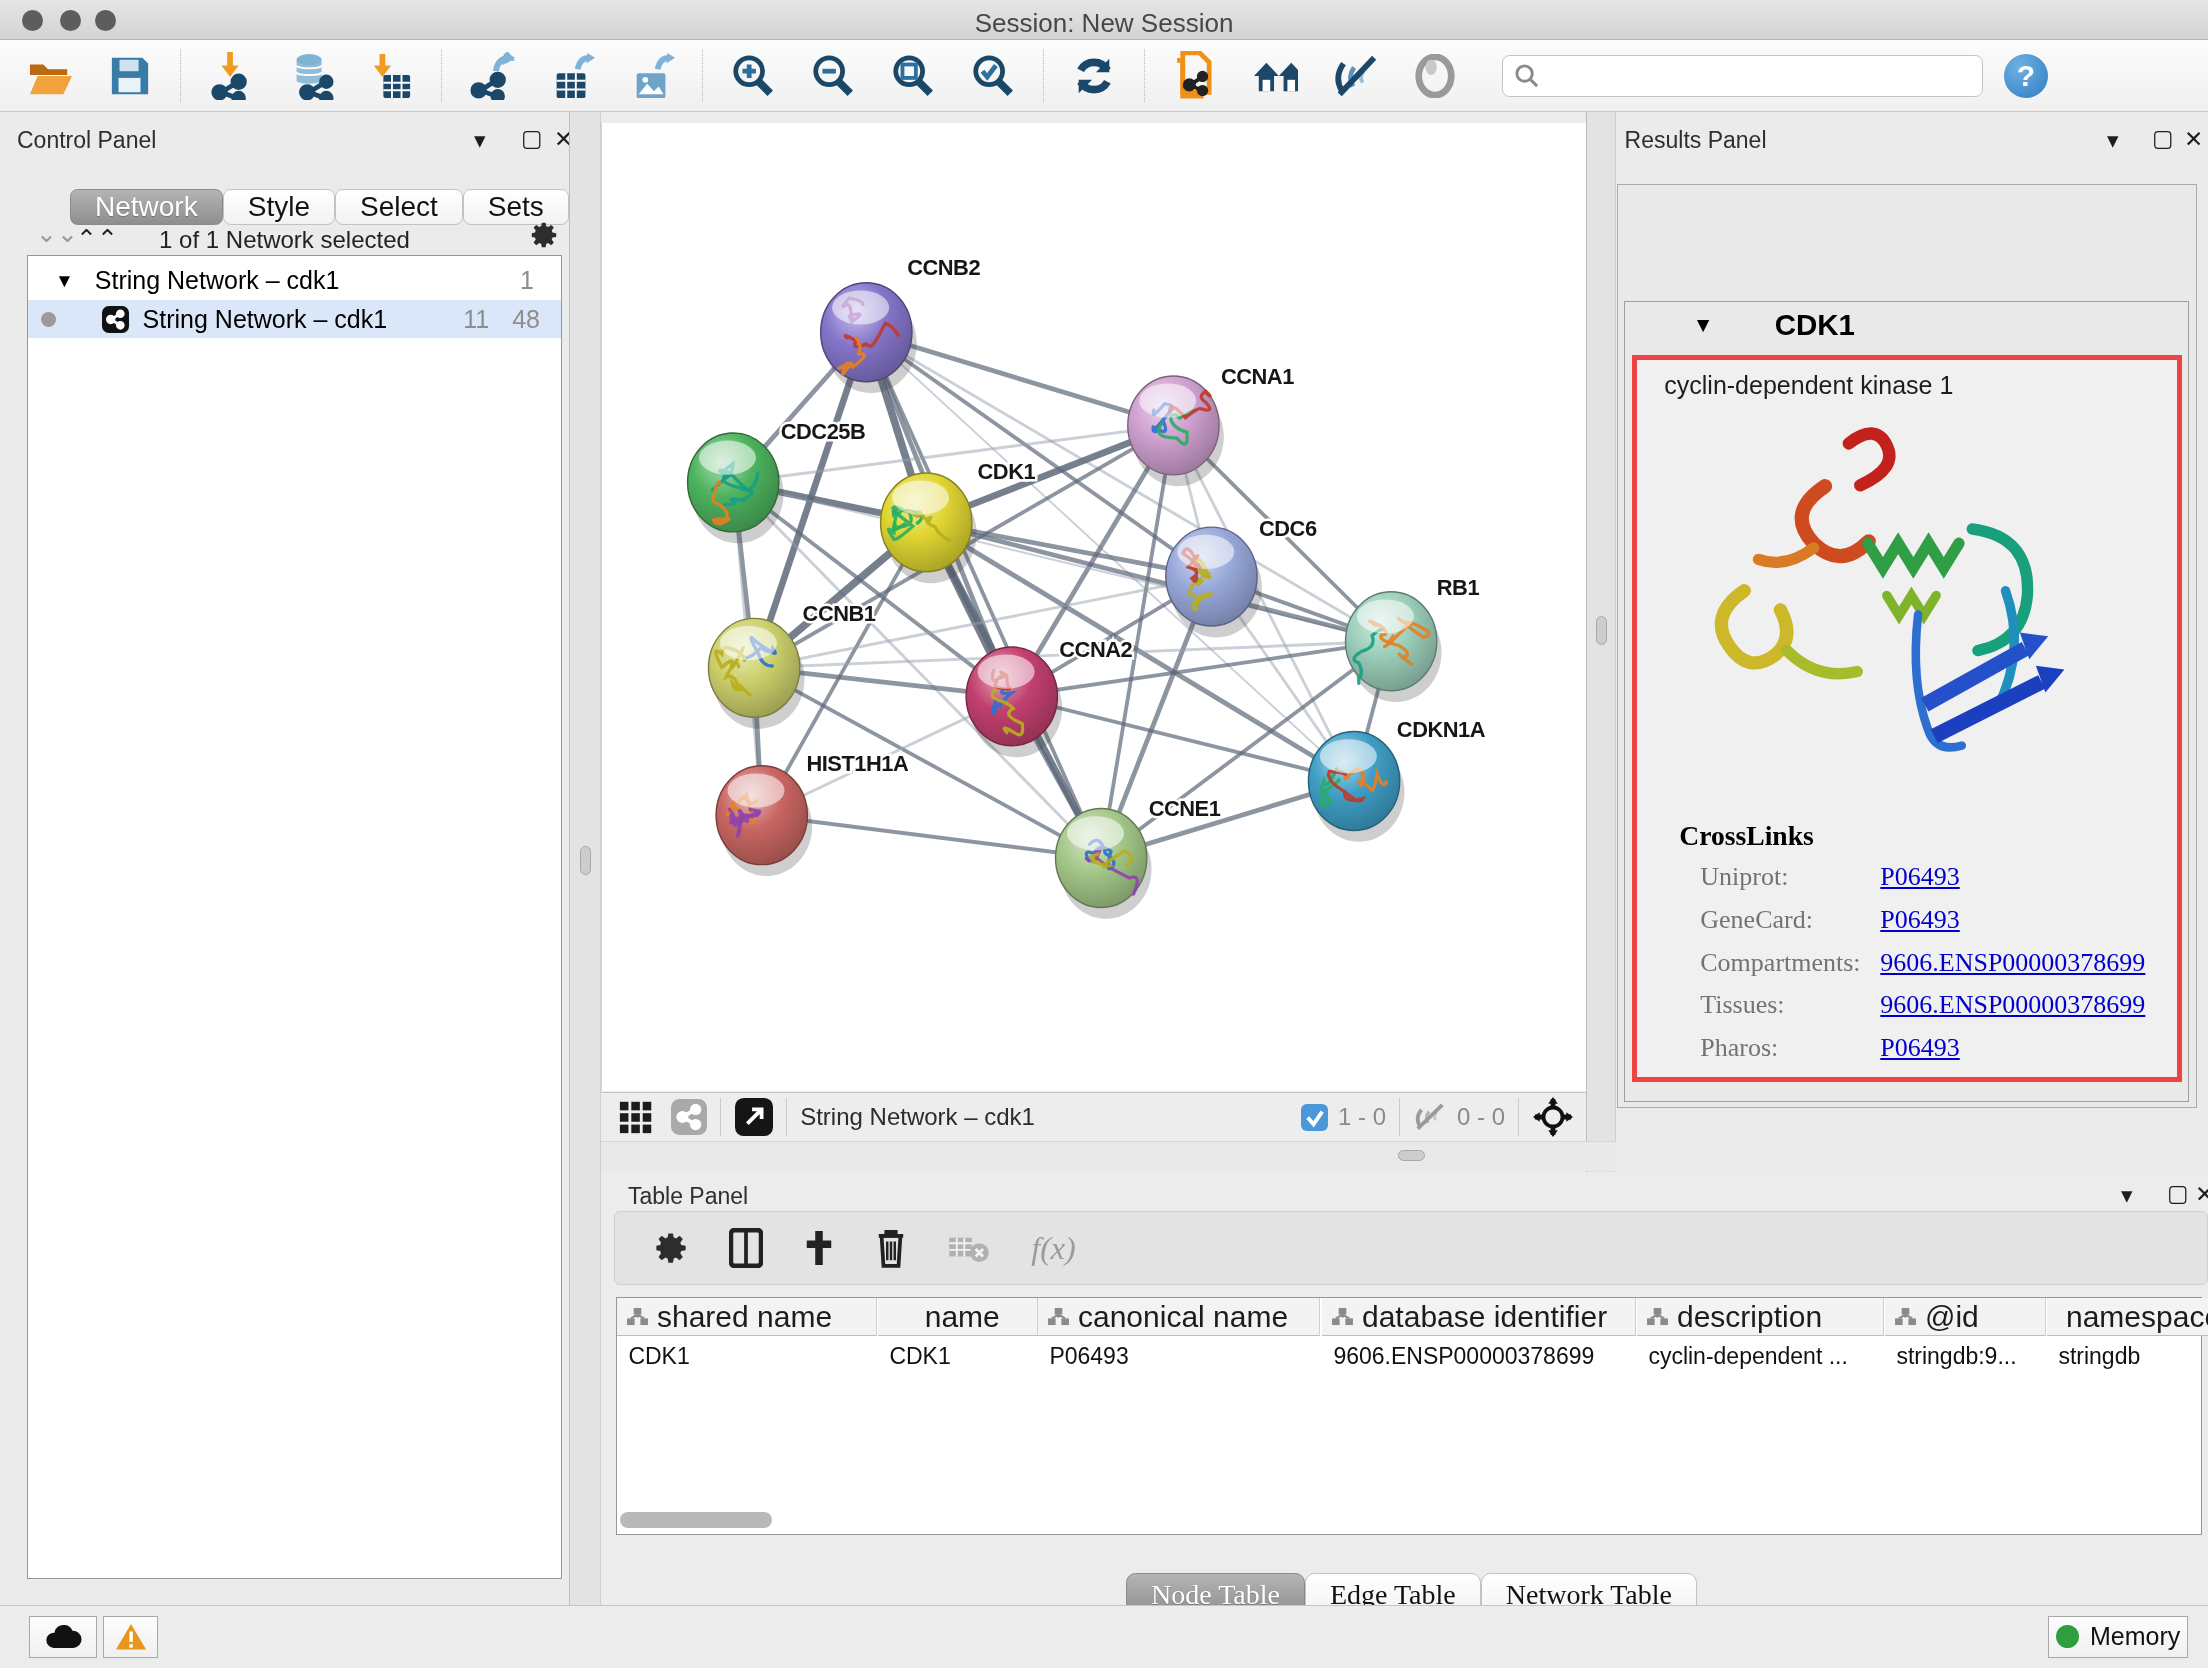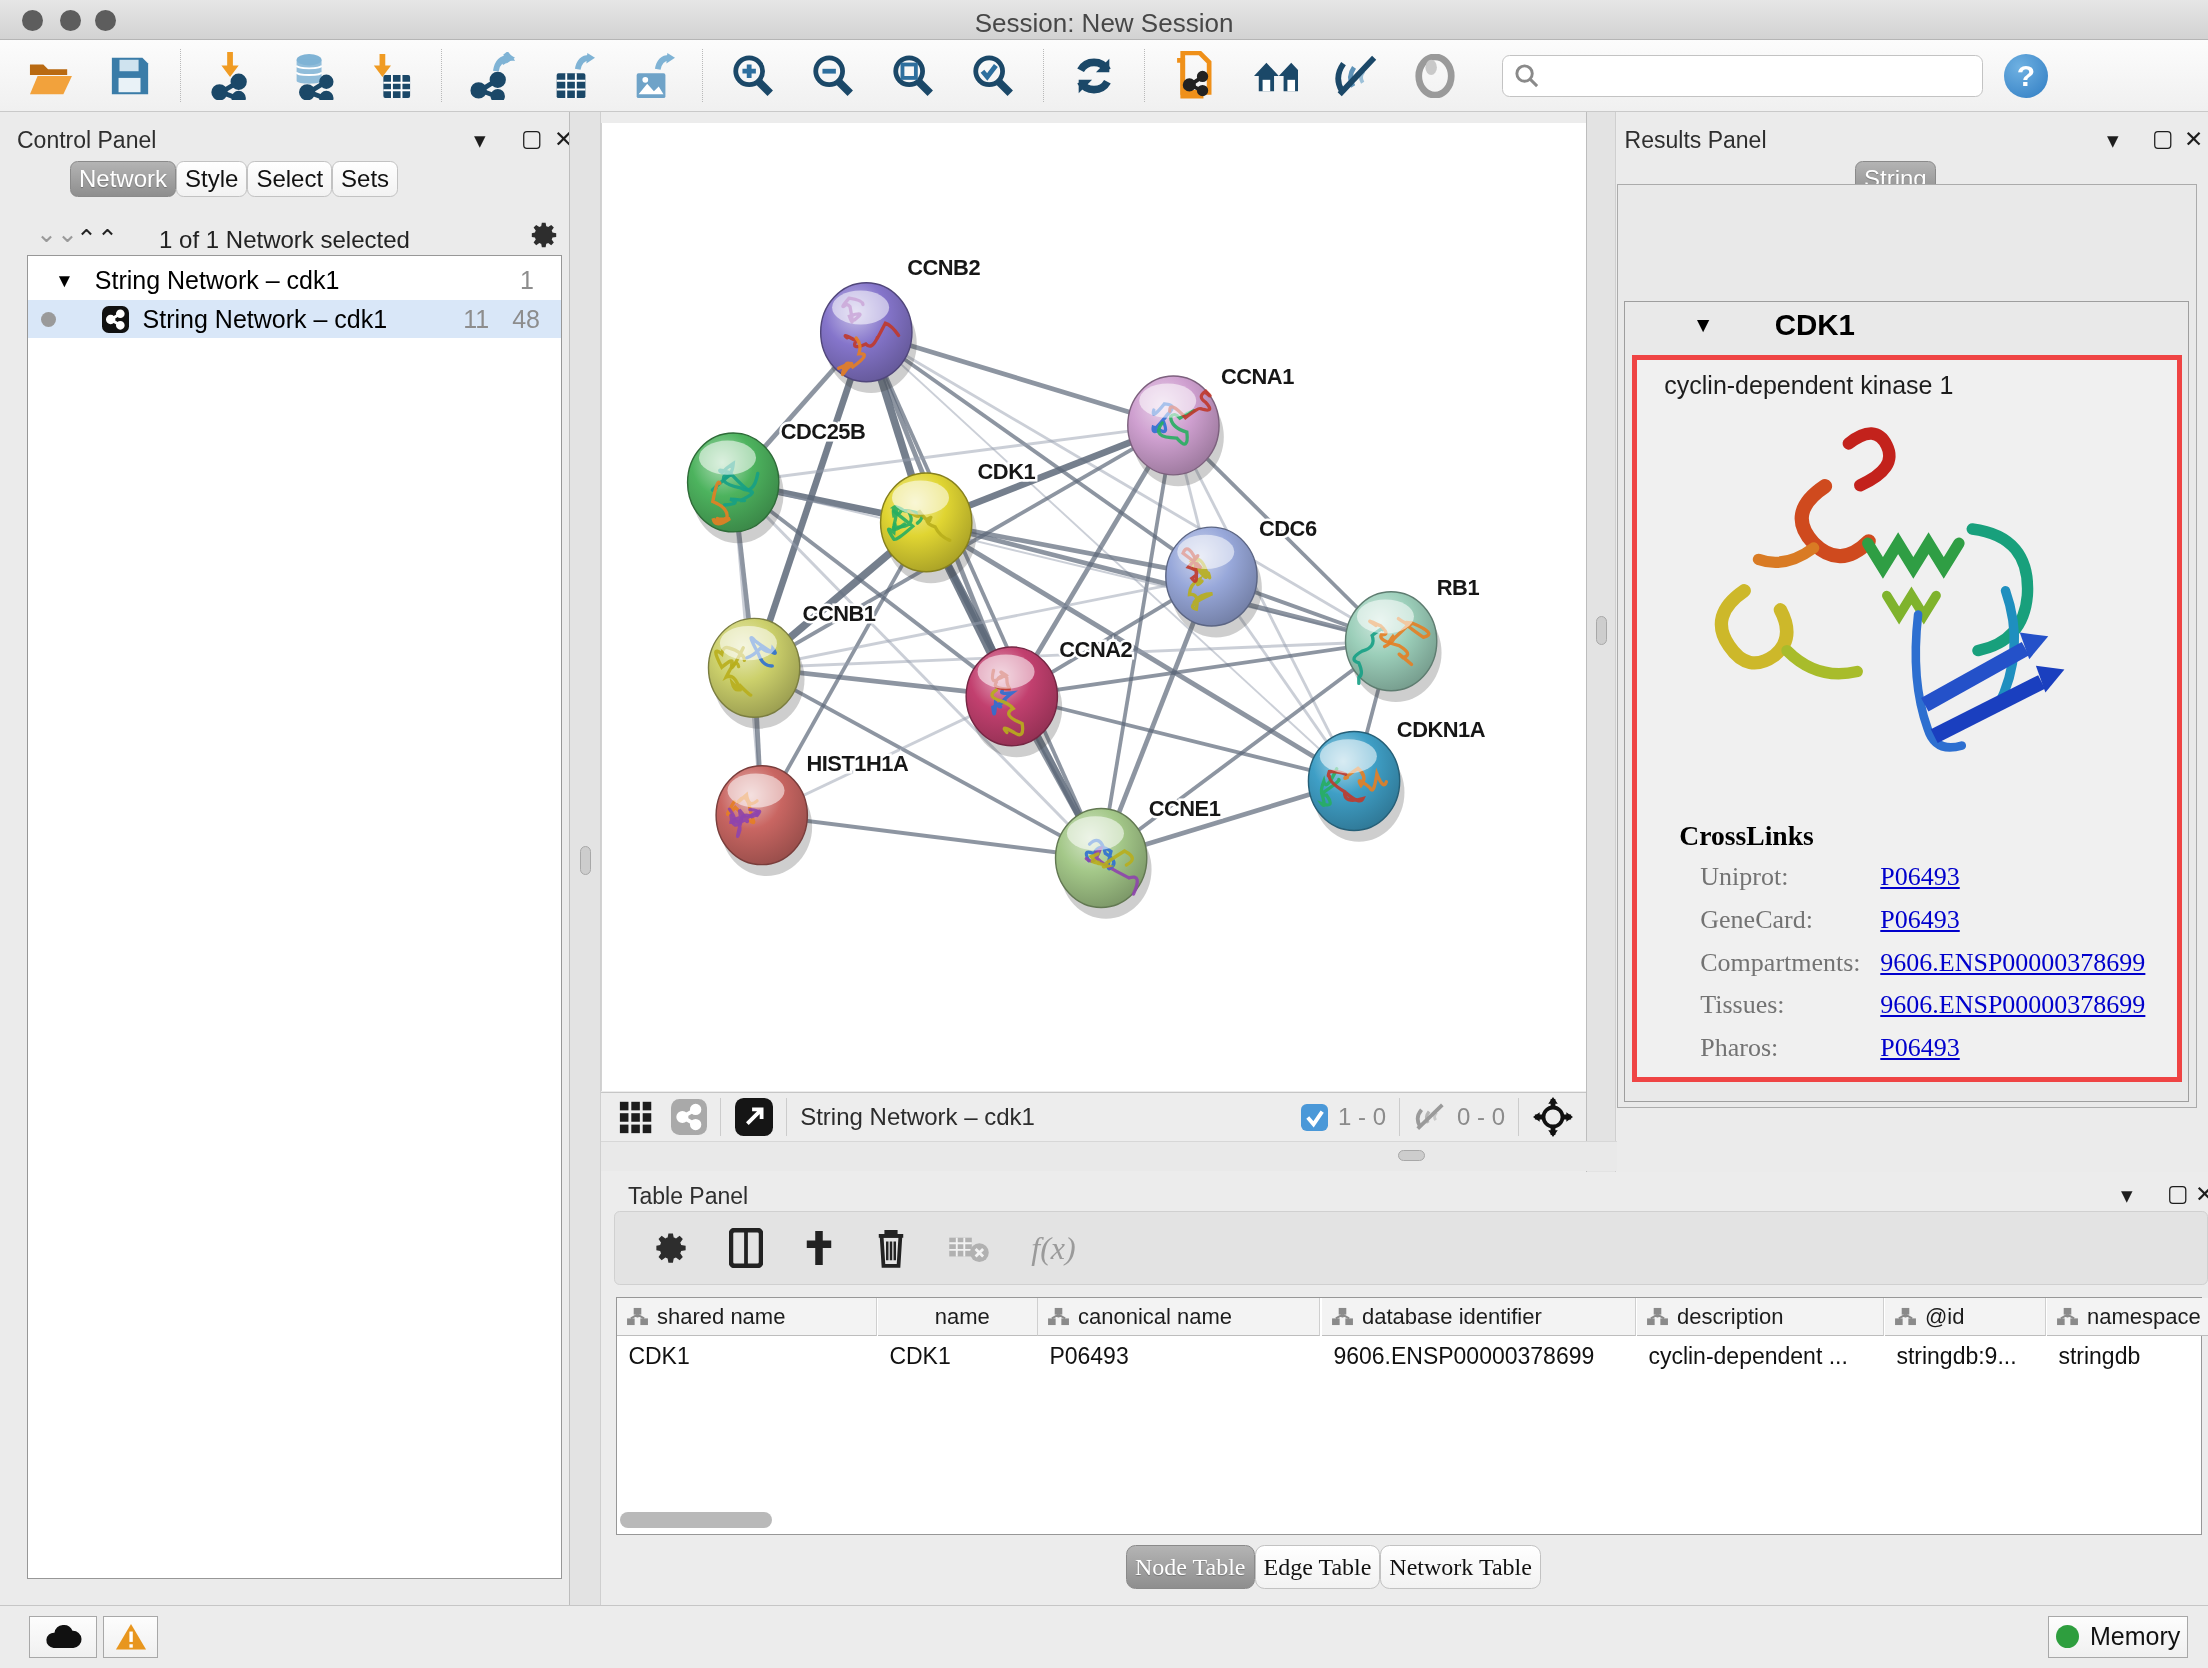--- a/index.html
+++ b/index.html
@@ -32,23 +32,23 @@
   .panel-btn { font-size:23px; color:#1d1d1d; }
   .gutter { background:#e3e3e3; border-left:1px solid #bdbdbd; border-right:1px solid #cfcfcf; }
   .pill { background:#cdcdcd; border:1px solid #a8a8a8; border-radius:5.7px; }
 
   #controlpanel { left:0; top:112px; width:569px; height:1493px; background:#ebebeb; }
   #resultspanel { left:1617px; top:112px; width:592px; height:1060px; background:#ebebeb; }
   #left-gutter  { left:569px; top:112px; width:32px; height:1493px; }
   #right-gutter { left:1586px; top:112px; width:30px; height:1060px; }
   #right-lower  { left:1586px; top:1172px; width:622px; height:434px; background:#ececec; }
 
-  .tab { height:36px; padding:0 8px; display:flex; align-items:center; justify-content:center;
-    font-size:24px; background:linear-gradient(#ffffff,#f2f2f2); border:1px solid #c2c2c2;
-    border-radius:7.6px; color:#111; }
+  .tab { height:36px; padding:0 24px; display:flex; align-items:center; justify-content:center;
+    font-size:28px; background:linear-gradient(#ffffff,#f2f2f2); border:1px solid #c2c2c2;
+    border-radius:7.6px; color:#111;margin-top:28px; }
   .tab.sel { background:linear-gradient(#b4b4b4,#8e8e8e); color:#fff; border-color:#8a8a8a;
     text-shadow:0 1px 1px rgba(0,0,0,.25); }
 
   .box { background:#fff; border:1px solid #979797; }
 
   
   #tree-box { left:27px; top:143px; width:535px; height:1324px; }
   .tree-row { position:absolute; left:0; width:100%; height:38px; display:flex; align-items:center; font-size:25px; }
   .tree-row.sel { background:#d9e7f8; }
   .cnt { color:#8d8d8d; }
@@ -73,21 +73,21 @@
   .xl-label { position:absolute; left:63px; color:#737373; }
   .xl-link { position:absolute; left:243px; color:#0000cc; text-decoration:underline; }
 
   
   #tablepanel { left:601px; top:1172px; width:1607px; height:434px; background:#ececec; }
   #tp-toolbar { left:13.3px; top:39px; width:1594px; height:74px; background:#e3e3e3;
     border:1px solid #d0d0d0; border-radius:5.7px; display:flex; align-items:center; gap:40px; padding-left:38px;}
   #tp-table { left:15px; top:125px; width:1586px; height:238px; }
   .th { position:absolute; top:0; height:38px; background:#f3f3f3; border-right:1px solid #cfcfcf;
     border-bottom:1px solid #bdbdbd; display:flex; align-items:center; gap:9.5px; padding-left:9.5px;
-    font-size:22px; color:#1c1c1c; }
+    font-size:30px; color:#1c1c1c; }
   .td { position:absolute; top:39px; height:38px; display:flex; align-items:center; padding-left:11.4px;
     font-size:23px; color:#111; }
   #tp-scroll { position:absolute; left:2.9px; bottom:5.7px; width:152px; height:16px; background:#b9b9b9; border-radius:8.6px; }
   .fx { font-family:"Liberation Serif","DejaVu Serif",serif; font-style:italic; font-size:32px; color:#9a9a9a; }
 
   
   #statusbar { left:0; top:1605px; width:2208px; height:63px; background:#ececec; border-top:1.9px solid #c6c6c6; }
   .sq-btn { position:absolute; top:9.5px; height:42px; background:linear-gradient(#fdfdfd,#f0f0f0);
     border:1.9px solid #a8a8a8; display:flex; align-items:center; justify-content:center; }
   #memory-btn { left:2048px; width:140px; gap:11.4px; font-size:25px; color:#111; }

